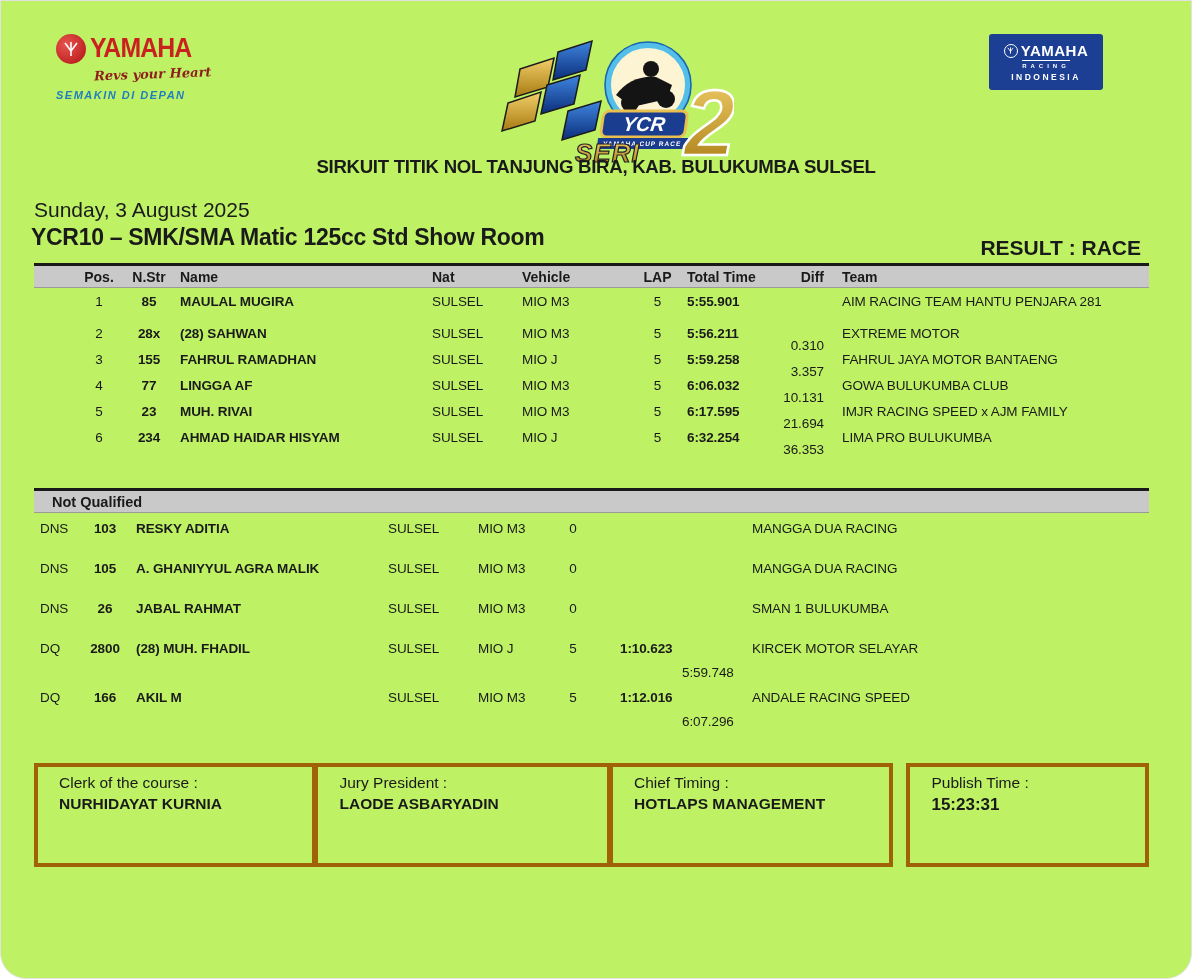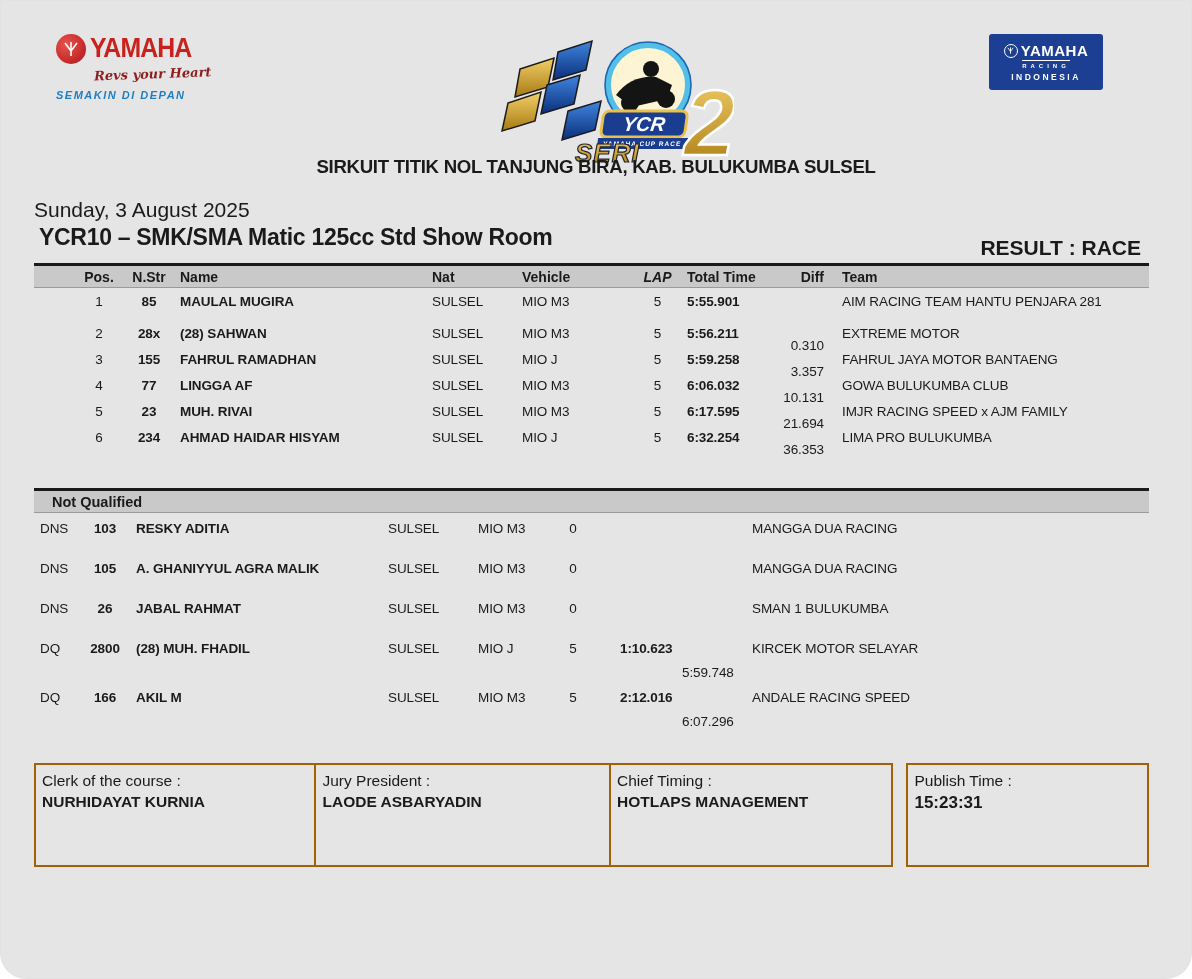--- a/index.html
+++ b/index.html
@@ -1,17 +1,17 @@
 <!DOCTYPE html>
 <html><head>
 <meta charset="utf-8">
 <style>
   * { margin:0; padding:0; box-sizing:border-box; }
   html,body { width:1192px; height:979px; background:#ffffff; font-family:"Liberation Sans", sans-serif; color:#1a1a1a; }
-  .page { position:relative; width:1192px; height:979px; background:#e5e5e5; border:1px solid #e2e2e2; border-radius:0 0 26px 26px; overflow:hidden; }
+  .page { position:relative; width:1192px; height:979px; background:#bef264; border:1px solid #e2e2e2; border-radius:0 0 26px 26px; overflow:hidden; }
 
   
   .logo-left { position:absolute; left:55px; top:32px; width:180px; }
   .logo-left .brandline { display:flex; align-items:center; gap:4px; }
   .tf-circle { width:30px; height:30px; border-radius:50%; background:radial-gradient(circle at 35% 35%, #e8554d, #b01116); display:flex; align-items:center; justify-content:center; }
   .tf-circle svg { width:20px; height:20px; }
   .yamaha-word { font-size:27px; font-weight:800; color:#c9211e; letter-spacing:-1px; transform:scaleX(0.92); transform-origin:left; }
   .revs { font-family:"DejaVu Serif", serif; font-style:italic; font-weight:700; color:#8f1d1d; font-size:13px; margin:2px 0 0 38px; transform:rotate(-2deg); }
   .semakin { margin-top:8px; font-size:11px; font-weight:800; font-style:italic; color:#1f7ec2; letter-spacing:1.5px; }
 
@@ -21,39 +21,39 @@
   .logo-right .row1 { display:flex; align-items:center; gap:3px; }
   .lr-circle { width:14px; height:14px; border-radius:50%; border:1.5px solid #fff; display:flex; align-items:center; justify-content:center; }
   .lr-circle svg { width:9px; height:9px; }
   .lr-yamaha { font-size:15px; font-weight:800; letter-spacing:0.5px; }
   .lr-racing { font-size:6px; font-weight:700; letter-spacing:4px; border-top:1px solid #fff; padding-top:1.5px; margin-top:1px; }
   .lr-indonesia { font-size:8.5px; font-weight:800; letter-spacing:2.5px; margin-top:3px; }
 
   .circuit-title { position:absolute; top:155px; left:0; width:100%; text-align:center; font-size:19px; font-weight:800; letter-spacing:-0.3px; transform:scaleX(0.98); }
 
   .date-line  { position:absolute; left:33px; top:197px; font-size:21px; font-weight:400; }
-  .class-line { position:absolute; left:38px; top:223px; font-size:23px; font-weight:700; letter-spacing:-0.3px; }
+  .class-line { position:absolute; left:30px; top:223px; font-size:23px; font-weight:700; letter-spacing:-0.3px; }
   .result-label { position:absolute; right:50px; top:235px; font-size:21px; font-weight:700; }
 
   
   .tablewrap { position:absolute; left:33px; width:1115px; }
   .results-pos { top:262px; }
   .nq-pos { top:487px; }
 
   .thead, .nq-head {
     background:#c9c9c9; border-top:3px solid #1a1a1a; border-bottom:1px solid #9a9a9a;
     height:25px; font-weight:700; font-size:14px;
   }
   .grid-main { display:grid; grid-template-columns:42px 58px 252px 90px 110px 55px 95px 58px 1fr; align-items:center;padding-left:44px; }
   .grid-nq   { display:grid; grid-template-columns:42px 58px 252px 90px 52px 90px 62px 68px 1fr; align-items:start; }
 
   .thead > div { padding:0 2px; }
   .h-pos { text-align:center; }
   .h-nstr { text-align:center; }
-  .h-lap { text-align:center;font-style:italic; }
+  .h-lap { text-align:center; }
   .h-diff { text-align:right; padding-right:14px !important; }
   .h-team { padding-left:4px !important; }
 
   .r-row { height:26px; font-size:13.5px; letter-spacing:-0.1px; }
   .r-row > div { padding:0 2px; }
   .c-pos { text-align:center; }
   .c-nstr { text-align:center; font-weight:700; }
   .c-name { font-weight:700; }
   .c-lap { text-align:center; }
   .c-total { font-weight:700; }
@@ -61,21 +61,21 @@
   .c-team { padding-left:4px !important; }
 
   .nq-head { display:flex; align-items:center; padding-left:18px; font-size:14.5px; }
   .nq-row { font-size:13.5px; padding-top:6px; min-height:40px; line-height:19px; letter-spacing:-0.1px; }
   .nq-row > div { padding:0 2px; }
   .nq-row .c-status { text-align:left; padding-left:6px; }
   .nq-row .c-diff { text-align:left; padding-right:0 !important; }
 
   
   .footer { position:absolute; left:33px; top:762px; width:1115px; display:flex; }
-  .fbox { border:2px solid #a16207; height:104px; padding:7px 6px; }
+  .fbox { border:4px solid #a16207; height:104px; padding:7px 21px; }
   .fbox.b1 { width:283px; }
   .fbox.b2 { width:297px; margin-left:-2px; }
   .fbox.b3 { width:285px; margin-left:-2px; }
   .fbox.b4 { width:243px; margin-left:13px; }
   .fbox .label { font-size:15.5px; }
   .fbox .value { font-size:15.5px; font-weight:700; margin-top:3px; }
   .fbox.b4 .value { font-size:17px; }
 </style>
 </head>
 <body>
@@ -302,21 +302,21 @@
     <div class="c-team">KIRCEK MOTOR SELAYAR</div>
   </div>
 
   <div class="nq-row grid-nq">
     <div class="c-status">DQ</div>
     <div class="c-nstr">166</div>
     <div class="c-name">AKIL M</div>
     <div class="c-nat">SULSEL</div>
     <div class="c-vehicle">MIO M3</div>
     <div class="c-lap">5</div>
-    <div class="c-total">2:12.016</div>
+    <div class="c-total">1:12.016</div>
     <div class="c-diff">6:07.296</div>
     <div class="c-team">ANDALE RACING SPEED</div>
   </div>
 </div>
   </div>
 
   <div class="footer">
     <div class="fbox b1">
       <div class="label">Clerk of the course :</div>
       <div class="value">NURHIDAYAT KURNIA</div>

